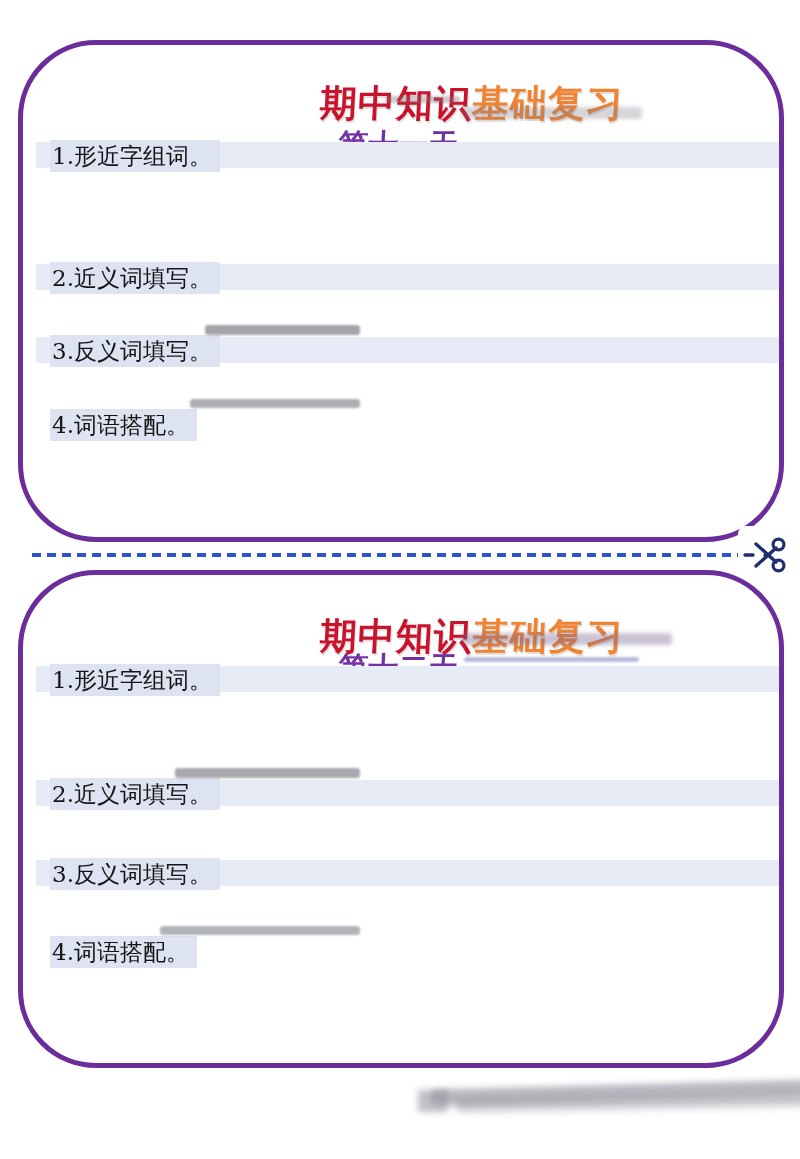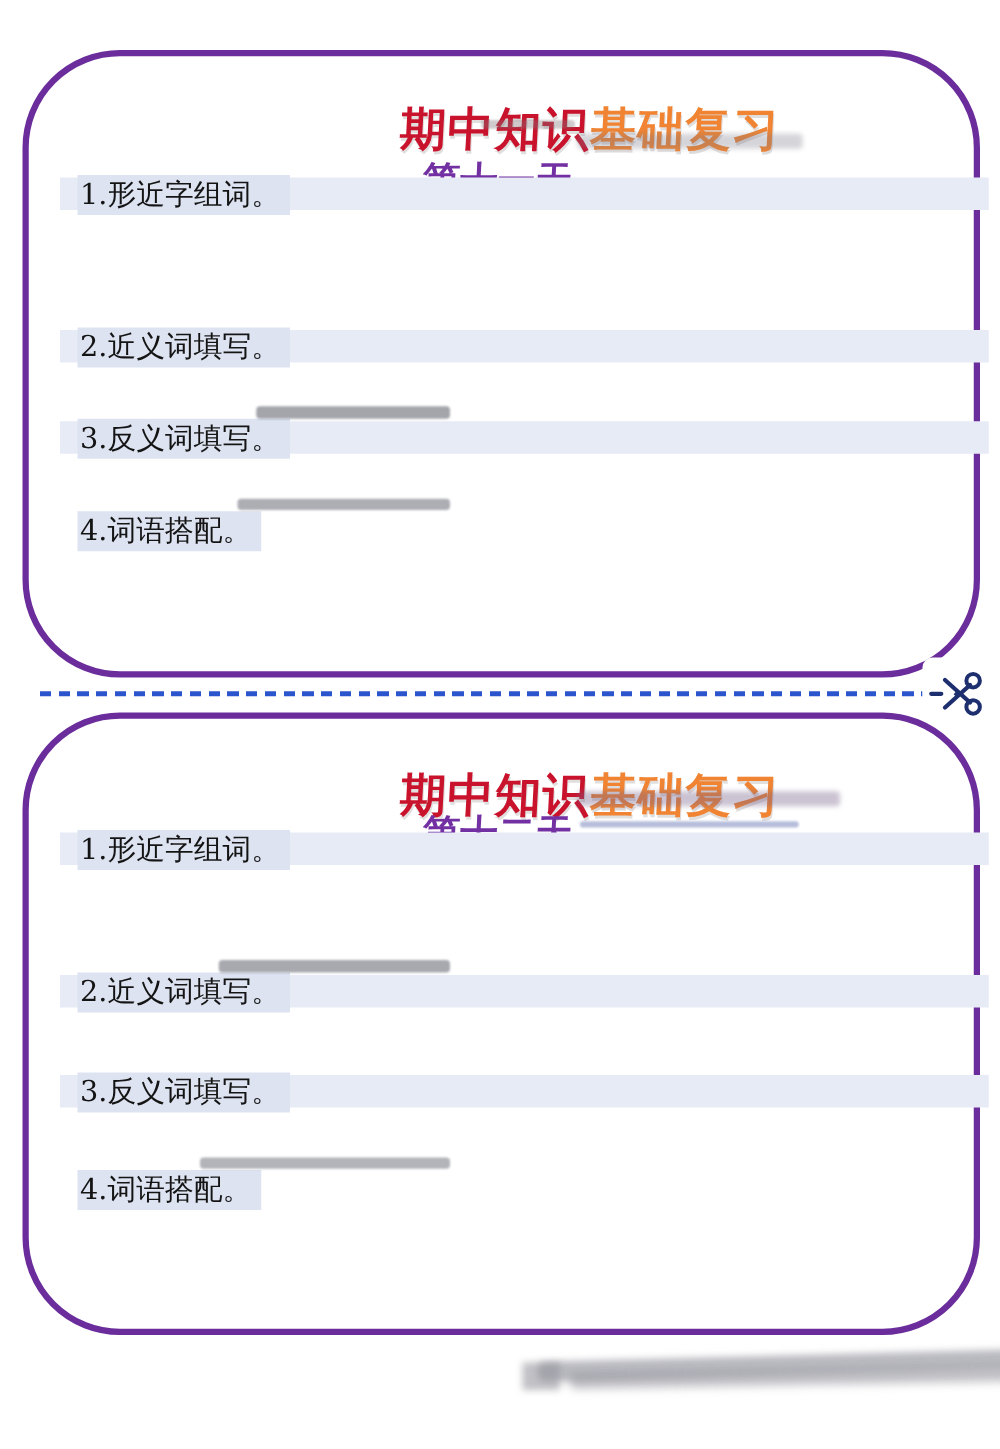--- a/index.html
+++ b/index.html
@@ -38,21 +38,21 @@
     position:absolute;left:315px;white-space:nowrap;
     font-family:"DejaVu Sans","Liberation Sans",sans-serif;
     font-weight:900;font-size:30px;line-height:32px;color:#7330a3;
     border-bottom:4px solid #2b3f8f;padding-bottom:2px;
     transform:skewX(-3deg);
   }
   .panel-1 .subtitle{top:59px;}
   .panel-2 .subtitle{top:52px;}
 
   
-  .item{position:absolute;left:23px;width:730px;height:32px;padding-left:16px;}
+  .item{position:absolute;left:11px;width:730px;height:32px;padding-left:16px;}
   .item-line{
     position:absolute;left:2px;right:1px;top:2px;height:26px;
     background:#e7ebf6;
   }
   .item-label{
     position:relative;display:inline-block;height:32px;line-height:32px;
     background:#dde3f1;color:#141414;
     font-size:23px;padding:0 8px 0 2px;white-space:nowrap;
   }
   .panel-1 .i1{top:95px;}

